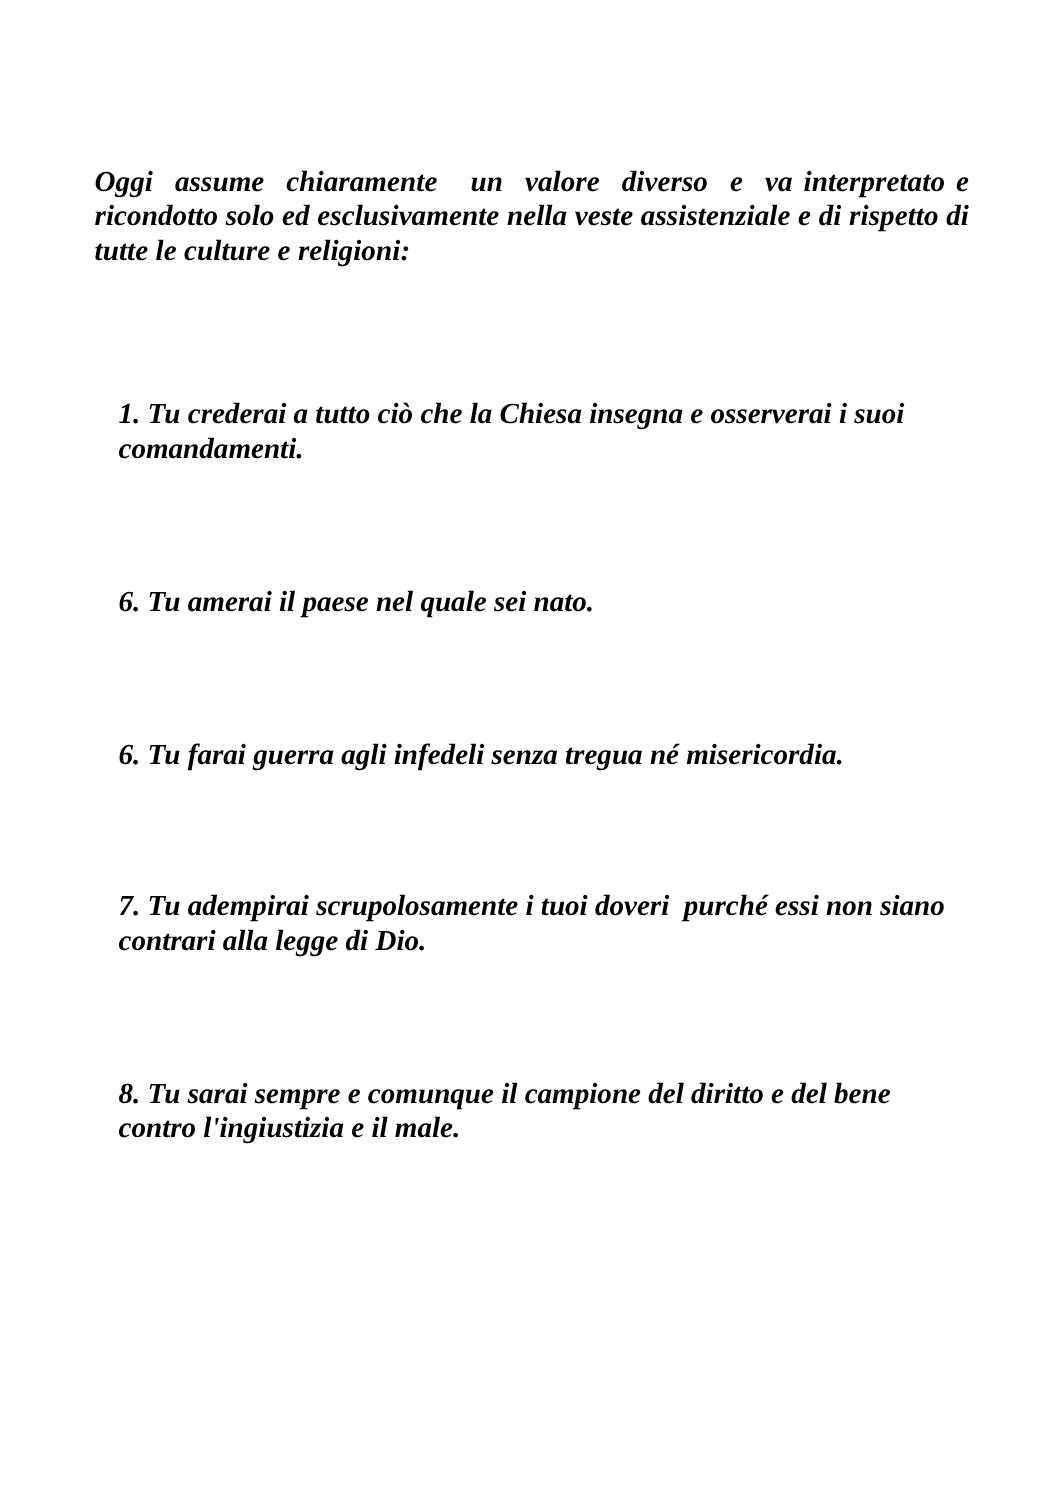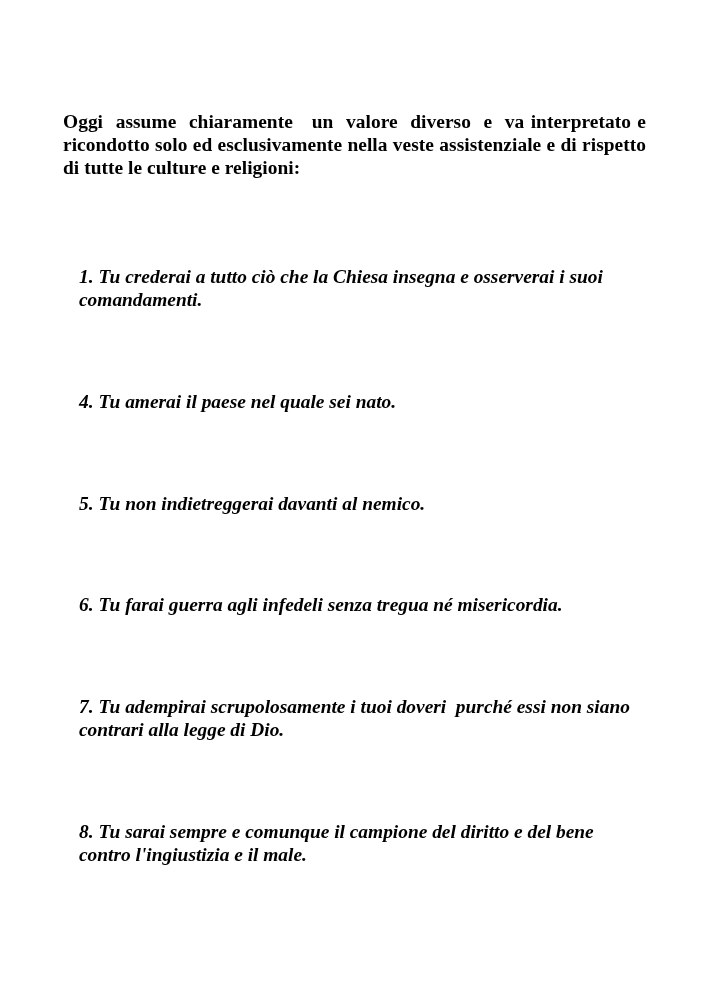--- a/index.html
+++ b/index.html
@@ -24,20 +24,21 @@
 
   #text-column {
     position: absolute;
     left: 63px;
     top: 110px;
     width: 583px;
   }
 
   .para {
     font-weight: bold;
+    font-style: italic;
     font-size: 19.4px;
     line-height: 23.2px;
     margin: 0;
     letter-spacing: 0.05px;
     white-space: pre-wrap;
   }
 
   .justified {
     text-align: justify;
     text-align-last: left;
@@ -72,21 +73,20 @@
 <div id="page">
 
   <div id="text-column">
 
     <p class="para justified">Oggi  assume  chiaramente   un  valore  diverso  e  va interpretato e ricondotto solo ed esclusivamente nella veste assistenziale e di rispetto di tutte le culture e religioni:</p>
 
     <div class="spacer-line">&nbsp;</div>
 
     <ol class="list-block">
       <li class="list-item">1. Tu crederai a tutto ciò che la Chiesa insegna e osserverai i suoi comandamenti.</li>
-      <li class="list-item">4. Tu amerai il paese nel quale sei nato.</li>
-      <li class="list-item">5. Tu non indietreggerai davanti al nemico.</li>
+      <li class="list-item">6. Tu amerai il paese nel quale sei nato.</li>
       <li class="list-item">6. Tu farai guerra agli infedeli senza tregua né misericordia.</li>
       <li class="list-item">7. Tu adempirai scrupolosamente i tuoi doveri  purché essi non siano contrari alla legge di Dio.</li>
       <li class="list-item">8. Tu sarai sempre e comunque il campione del diritto e del bene contro l'ingiustizia e il male.</li>
     </ol>
 
   </div>
 </div>
 
 </body></html>

